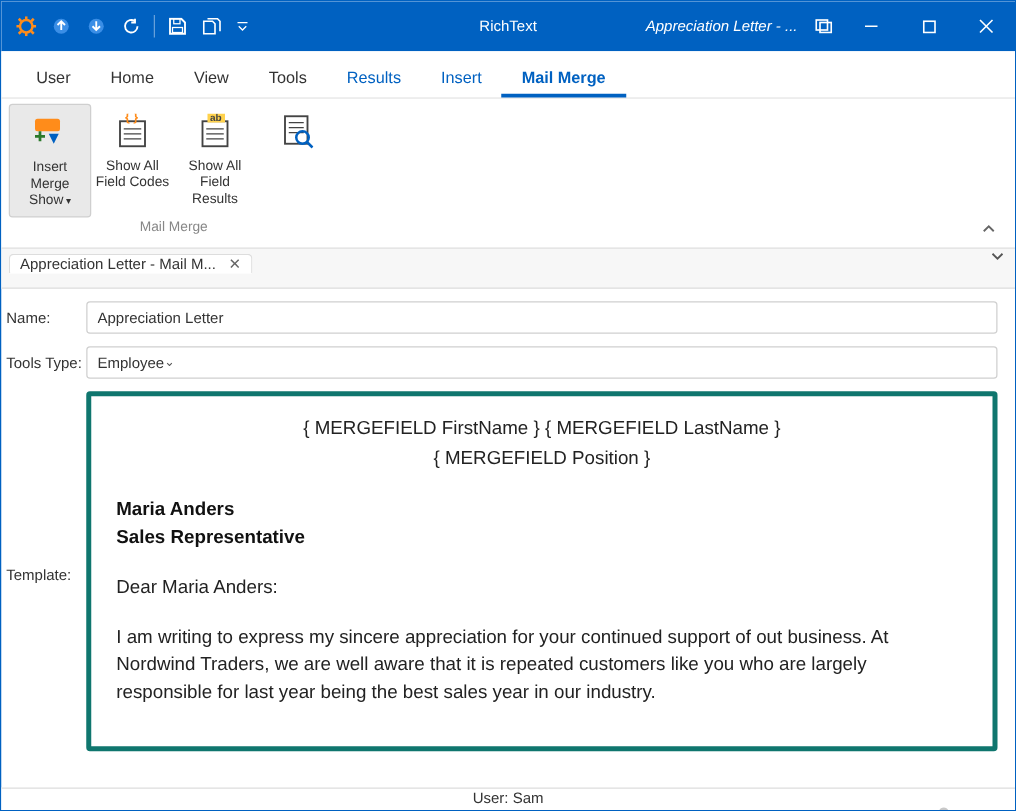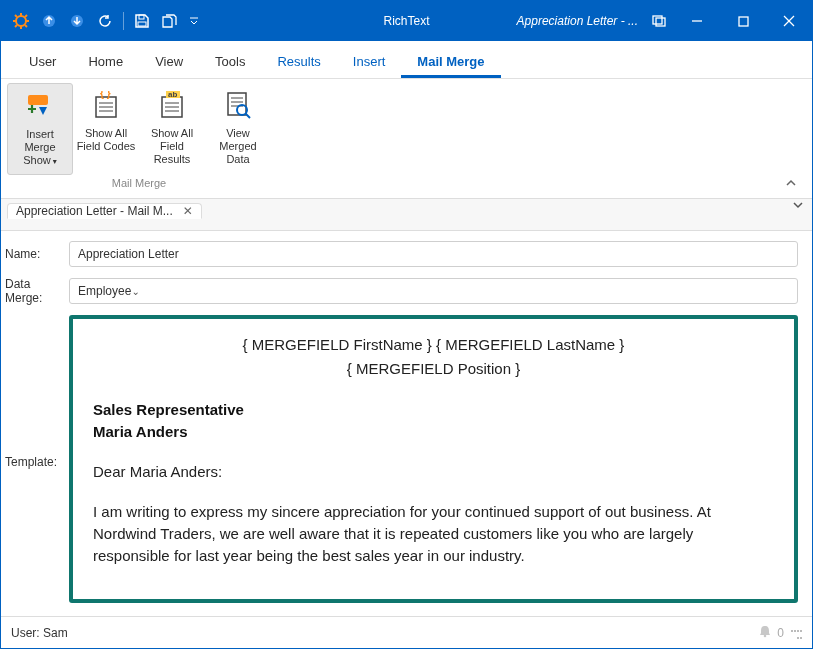--- a/index.html
+++ b/index.html
@@ -49,21 +49,21 @@
 .select .chev { font-size: 10px; color: #555; }
 
 .template-row { display: flex; align-items: flex-start; }
 .template-label { width: 64px; font-size: 12px; color: #333; padding-top: 140px; }
 .template-box { flex: 1; border: 4px solid #0f766e; border-radius: 3px; padding: 14px 20px 28px 20px; height: 288px; overflow: hidden; }
 .template-box .merge-header { text-align: center; font-size: 15px; color: #222; line-height: 24px; margin-bottom: 18px; }
 .template-box .bold-block { font-size: 15px; font-weight: 600; color: #111; line-height: 22px; margin-bottom: 18px; }
 .template-box .body-text { font-size: 15px; color: #222; line-height: 22px; margin-bottom: 18px; }
 
 
-.statusbar { position: absolute; bottom: 0; left: 0; right: 0; height: 32px; border-top: 1px solid #ddd; background: #fff; display: flex; align-items: center; padding: 0 10px; font-size: 12px; color: #333; }
+.statusbar { position: absolute; bottom: 0; left: 0; right: 0; height: 18px; border-top: 1px solid #ddd; background: #fff; display: flex; align-items: center; padding: 0 20px; font-size: 12px; color: #333; flex-direction: column; }
 .statusbar .right { margin-left: auto; display: flex; align-items: center; gap: 6px; color: #aaa; }
 .statusbar .grip { width: 12px; height: 12px; display: flex; align-items: flex-end; justify-content: flex-end; flex-wrap: wrap; gap: 1px; }
 .statusbar .grip span { width: 2px; height: 2px; background: #bbb; }
 </style>
 </head>
 <body>
 
 <div class="titlebar">
   <div class="quick">
     <div class="qbtn">
@@ -201,21 +201,20 @@
         <div class="icon">
           <svg width="26" height="28" viewBox="0 0 26 28">
               <rect x="3" y="2" width="18" height="22" fill="none" stroke="#444" stroke-width="1.5"></rect>
               <line x1="6" y1="7" x2="18" y2="7" stroke="#444"></line>
               <line x1="6" y1="11" x2="18" y2="11" stroke="#444"></line>
               <line x1="6" y1="15" x2="18" y2="15" stroke="#444"></line>
               <circle cx="17" cy="19" r="5" fill="none" stroke="#0061c1" stroke-width="2"></circle>
               <line x1="21" y1="23" x2="25" y2="27" stroke="#0061c1" stroke-width="2"></line>
             </svg>
         </div>
-        <div class="label"><span>View Merged</span><br><span>Data</span></div>
       </div>
     </div>
     <div class="group-title">Mail Merge</div>
   </div>
   <div class="ribbon-collapse">
     <svg width="14" height="14" viewBox="0 0 14 14">
         <path d="M3 9 L7 5 L11 9" stroke="#666" stroke-width="1.5" fill="none"></path>
       </svg>
   </div>
 </div>
@@ -231,36 +230,36 @@
       </svg>
   </div>
 </div>
 
 <div class="form-area">
   <div class="form-row">
     <div class="form-label">Name:</div>
     <input class="text-input" value="Appreciation Letter" style="">
   </div>
   <div class="form-row">
-    <div class="form-label">Data Merge:</div>
+    <div class="form-label">Tools Type:</div>
     <div class="select">
       <span>Employee</span>
       <span class="chev">⌄</span>
     </div>
   </div>
   <div class="template-row">
     <div class="template-label">Template:</div>
     <div class="template-box">
       <div class="merge-header">
         <div>{ MERGEFIELD FirstName } { MERGEFIELD LastName }</div>
         <div>{ MERGEFIELD Position }</div>
       </div>
       <div class="bold-block">
+        <div>Maria Anders</div>
         <div>Sales Representative</div>
-        <div>Maria Anders</div>
       </div>
       <div class="body-text">Dear Maria Anders:</div>
       <div class="body-text">I am writing to express my sincere appreciation for your continued support of out business. At Nordwind Traders, we are well aware that it is repeated customers like you who are largely responsible for last year being the best sales year in our industry.</div>
     </div>
   </div>
 </div>
 
 <div class="statusbar">
   <span>User: Sam</span>
   <div class="right">

